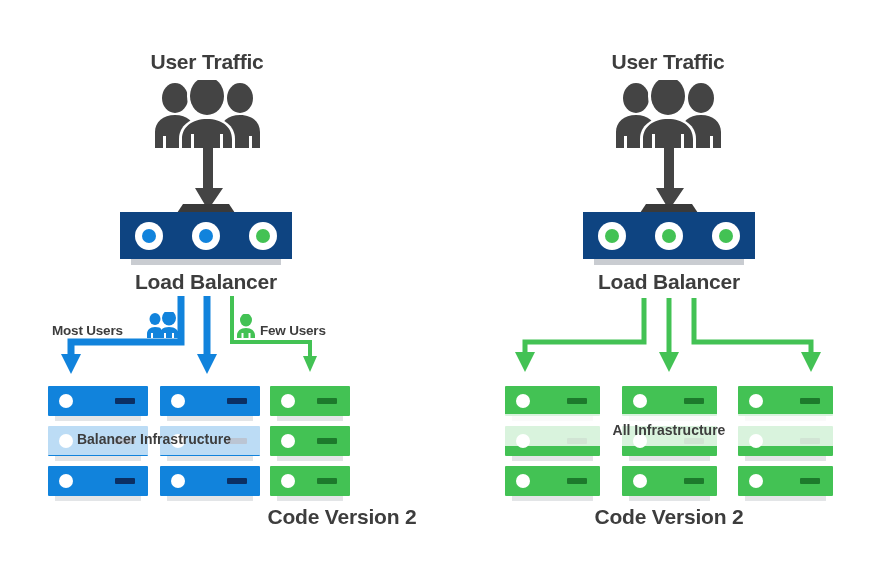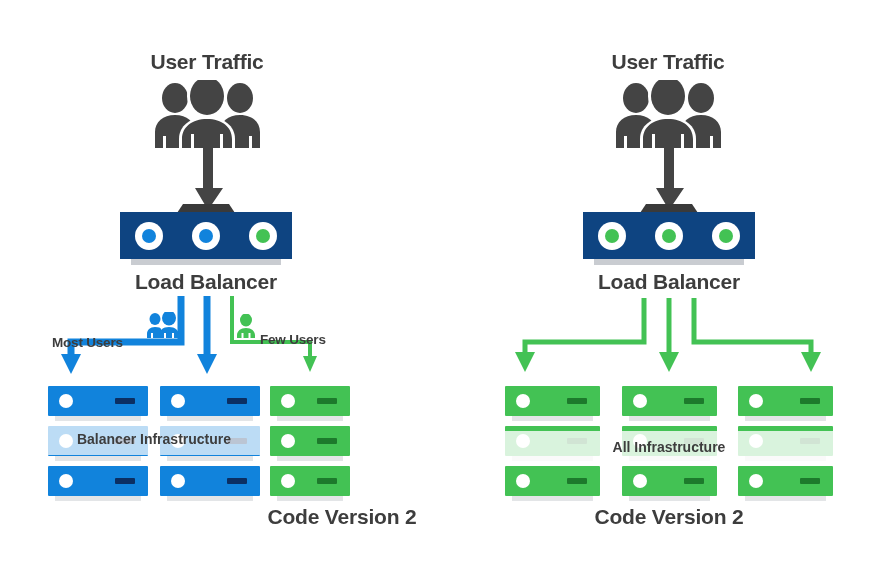--- a/index.html
+++ b/index.html
@@ -220,41 +220,41 @@
         <path d="M71 78 L61 58 h20z" fill="#1183dc"></path>
 
         <path d="M207 0 V60" stroke="#1183dc" stroke-width="7" fill="none"></path>
         <path d="M207 78 L197 58 h20z" fill="#1183dc"></path>
 
         <path d="M232 0 V46 H310 V62" stroke="#43c254" stroke-width="4" fill="none"></path>
         <path d="M310 76 L303 60 h14z" fill="#43c254"></path>
       </svg>
     </div>
 
-    <div class="title-text t-users-sm" style="left:52px; top:335px; width:100px; text-align:left;">Most Users</div>
+    <div class="title-text t-users-sm" style="left:52px; top:323px; width:100px; text-align:left;">Most Users</div>
     <div style="position:absolute; left:146px; top:312px;">
       <svg width="34" height="26" viewBox="0 0 34 26">
         <g fill="#1183dc">
           <ellipse cx="9" cy="7" rx="5.5" ry="6"></ellipse>
           <path d="M9 15c-5 0-8 3-8 7v4h4v-5h2v5h8v-9c0-1.3-2.5-2-6-2z"></path>
           <ellipse cx="23" cy="6" rx="7" ry="7.5"></ellipse>
           <path d="M23 15c-6 0-10 3.5-10 8v3h5v-5h2v5h6v-5h2v5h5v-3c0-4.5-4-8-10-8z"></path>
         </g>
       </svg>
     </div>
 
     <div style="position:absolute; left:236px; top:314px;">
       <svg width="20" height="24" viewBox="0 0 20 24">
         <g fill="#43c254">
           <ellipse cx="10" cy="6" rx="6" ry="6.5"></ellipse>
           <path d="M10 14c-5.5 0-9 3.2-9 7.3V24h4.5v-5h2v5h5v-5h2v5H19v-2.7c0-4.1-3.5-7.3-9-7.3z"></path>
         </g>
       </svg>
     </div>
-    <div class="title-text t-users-sm" style="left:260px; top:323px; width:90px; text-align:left;margin-top:9px;">Few Users</div>
+    <div class="title-text t-users-sm" style="left:260px; top:323px; width:90px; text-align:left;">Few Users</div>
 
     <div class="rack" style="left:48px; top:386px; width:100px; height:110px;">
       <div class="srv blue" style="top:0px;">
         <div class="srv-body"></div>
         <div class="srv-shadow"></div>
         <div class="srv-dot"></div>
         <div class="srv-vent"></div>
       </div>
       <div class="srv blue" style="top:40px;">
         <div class="srv-body"></div>
@@ -436,20 +436,20 @@
         <div class="srv-vent"></div>
       </div>
       <div class="srv green" style="top:80px;">
         <div class="srv-body"></div>
         <div class="srv-shadow"></div>
         <div class="srv-dot"></div>
         <div class="srv-vent"></div>
       </div>
     </div>
 
-    <div class="infra-band green" style="left:35px; top:431px; width:328px; height:32px;">
+    <div class="infra-band green" style="left:35px; top:414px; width:328px; height:32px;">
       <span class="t-infra">All Infrastructure</span>
     </div>
 
     <div class="title-text t-version" style="left:99px; top:505px; width:200px;">Code Version 2</div>
   </div>
 
 </div>
 
 </body></html>

